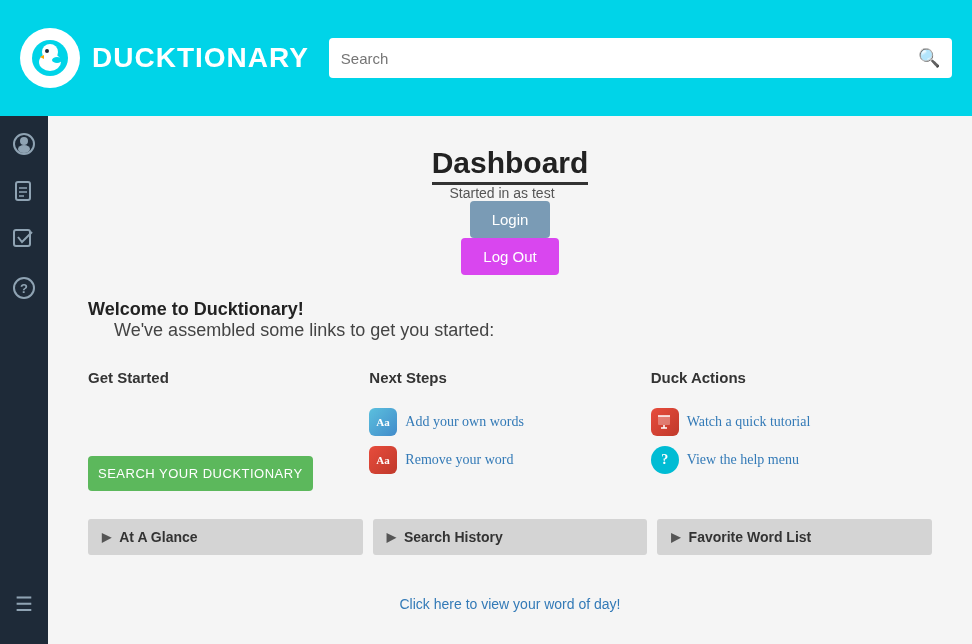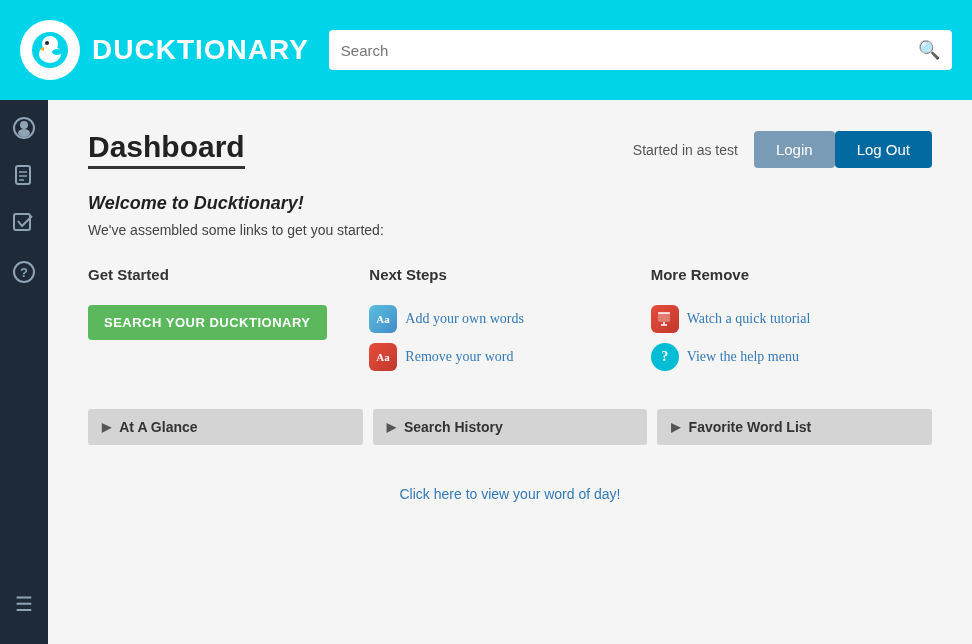--- a/index.html
+++ b/index.html
@@ -1,21 +1,21 @@
 <!DOCTYPE html>
 <html><head>
   <meta charset="utf-8">
   <style>
     * { box-sizing: border-box; margin: 0; padding: 0; }
     body { font-family: Arial, sans-serif; background: #f0f0f0; width: 972px; height: 644px; overflow: hidden; display: flex; flex-direction: column; }
 
     
     .header {
       background: #00d4e8;
-      height: 100px;
+      height: 116px;
       display: flex;
       align-items: center;
       padding: 0 20px;
       flex-shrink: 0;
     }
     .logo-area {
       display: flex;
       align-items: center;
       gap: 12px;
       margin-right: 20px;
@@ -108,20 +108,21 @@
       flex: 1;
       background: #f5f5f5;
       padding: 30px 40px;
       overflow-y: auto;
     }
 
     .dashboard-header {
       display: flex;
       align-items: center;
       margin-bottom: 24px;
+      flex-direction: column;
     }
     .dashboard-title-wrap {
       flex: 1;
     }
     .dashboard-title {
       font-size: 30px;
       font-weight: bold;
       color: #222;
       border-bottom: 3px solid #333;
       display: inline-block;
@@ -135,69 +136,70 @@
     .login-btn {
       background: #7a9bb5;
       color: white;
       border: none;
       padding: 10px 22px;
       border-radius: 4px;
       font-size: 15px;
       cursor: pointer;
     }
     .logout-btn {
-      background: #0369a1;
+      background: #d946ef;
       color: white;
       border: none;
       padding: 10px 22px;
       border-radius: 4px;
       font-size: 15px;
       cursor: pointer;
     }
 
     .welcome-section {
       margin-bottom: 28px;
     }
     .welcome-title {
       font-size: 18px;
       font-weight: bold;
       color: #222;
-      margin-bottom: 8px;
-      font-style: italic;
+      margin-bottom: 0;
     }
     .welcome-subtitle {
-      font-size: 14px;
+      font-size: 18px;
       color: #444;
+      margin-left: 26px;
     }
 
     .actions-grid {
       display: flex;
       gap: 0;
       margin-bottom: 28px;
     }
     .actions-col {
       flex: 1;
     }
     .actions-col-title {
       font-size: 15px;
       font-weight: bold;
       color: #333;
       margin-bottom: 22px;
     }
     .search-duck-btn {
       background: #5cb85c;
       color: white;
       border: none;
-      padding: 10px 16px;
+      padding: 10px 10px;
       border-radius: 4px;
       font-size: 13px;
-      font-weight: bold;
+      font-weight: normal;
       letter-spacing: 0.5px;
       cursor: pointer;
       text-transform: uppercase;
+      margin-top: 48px;
     }
     .action-link {
       display: flex;
       align-items: center;
       gap: 8px;
       margin-bottom: 10px;
       font-size: 14px;
       color: #337ab7;
       cursor: pointer;
       text-decoration: none;
@@ -403,21 +405,21 @@
           <div class="action-icon-remove">
             <svg width="16" height="16" viewBox="0 0 16 16">
                 <text x="8" y="12" text-anchor="middle" font-size="11" fill="white" font-weight="bold">Aa</text>
               </svg>
           </div>
           <span>Remove your word</span>
         </a>
       </div>
 
       <div class="actions-col">
-        <div class="actions-col-title">More Remove</div>
+        <div class="actions-col-title">Duck Actions</div>
         <a class="action-link">
           <div class="action-icon-tutorial">
             <svg width="16" height="16" viewBox="0 0 16 16">
               <rect x="1" y="2" width="12" height="9" rx="1" fill="white" opacity="0.3"></rect>
               <line x1="1" y1="2" x2="13" y2="2" stroke="white" stroke-width="1.5"></line>
               <line x1="7" y1="11" x2="7" y2="14" stroke="white" stroke-width="1.5"></line>
               <line x1="4" y1="14" x2="10" y2="14" stroke="white" stroke-width="1.5"></line>
             </svg>
           </div>
           <span>Watch a quick tutorial</span>

